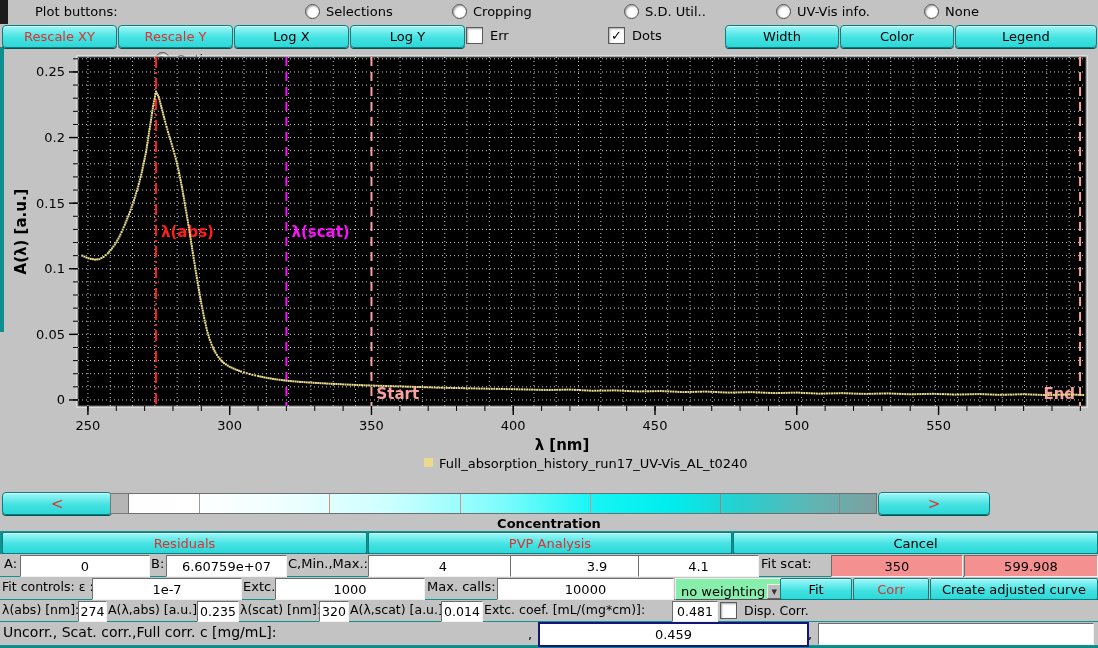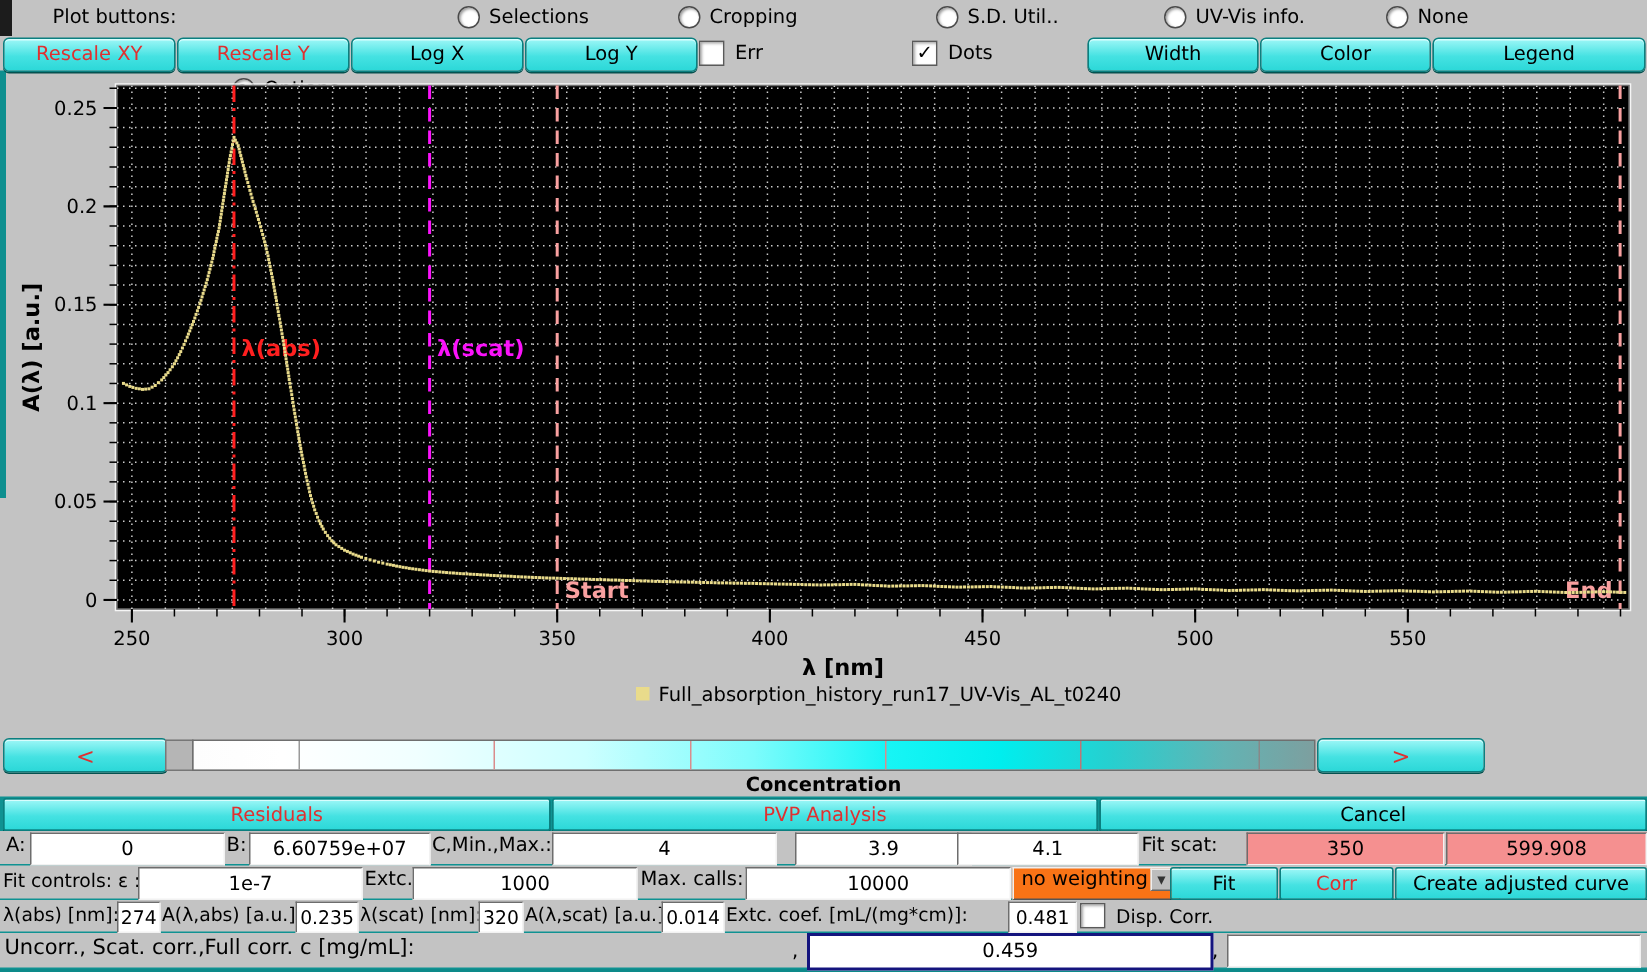--- a/index.html
+++ b/index.html
@@ -21,22 +21,22 @@
   .field.focus{border:2px solid #14147e;}
   .glabel{position:absolute;display:flex;align-items:center;white-space:nowrap;background:transparent;}
   .radio-item{position:absolute;display:flex;align-items:center;gap:6px;cursor:pointer;}
   .radio{width:13px;height:13px;border-radius:50%;background:#fff;border:1px solid #4a4a4a;
          box-shadow:inset 1px 1px 2px #9a9a9a;display:inline-block;flex:none;}
   .radio.sel::after{content:"";display:block;width:5px;height:5px;margin:3px;border-radius:50%;background:#101010;}
   .check{width:15px;height:15px;background:#fff;border:1px solid #5a5a5a;
          box-shadow:inset 1px 1px 2px #a8a8a8;display:inline-flex;align-items:center;justify-content:center;
          font-weight:bold;font-size:13px;flex:none;}
   .check-item{position:absolute;display:flex;align-items:center;gap:7px;cursor:pointer;}
-  .drop{position:absolute;display:flex;align-items:flex-start;justify-content:space-between;
-        background:#f97316;border:1px solid;border-color:#efefef #555 #555 #efefef;padding:0 5px;cursor:pointer;}
+  .drop{position:absolute;display:flex;align-items:flex-end;justify-content:space-between;
+        background:#86efac;border:1px solid;border-color:#efefef #555 #555 #efefef;padding:0 5px;cursor:pointer;}
   .drop .arr{font-size:11px;color:#333;background:#bdbdbd;border:1px solid;border-color:#eee #666 #666 #eee;
         padding:0 3px;line-height:13px;}
   .panel-teal{position:absolute;background:#0f9292;}
   .rowbg{position:absolute;background:#c3c3c3;}
   .sep{position:absolute;font-size:13px;}
   .title{font-weight:bold;}
   .strip{position:absolute;border:1px solid #6f6f6f;
      background:linear-gradient(90deg,#fdfdfd 0%,#ffffff 8%,#f0ffff 20%,#ccffff 35%,#7dfcfc 50%,#17f5f5 62%,#00eeee 72%,#27cfcf 82%,#63b3b3 92%,#7d9f9f 100%);}
   .strip-div{position:absolute;top:0;bottom:0;width:1px;}
 </style>
@@ -854,21 +854,21 @@
   <div class="btn sq" style="left:733px;top:532px;width:363px;height:20px;">Cancel</div>
   <div class="btn sq redtxt" style="left:368px;top:532px;width:362px;height:20px;">PVP Analysis</div>
 
   <div class="rowbg" style="left:0;top:554px;width:1098px;height:22px;"></div>
   <div class="glabel" style="left:4px;top:556px;">A:</div>
   <div class="field" style="left:20px;top:555px;width:128px;height:20px;">0</div>
   <div class="glabel" style="left:151px;top:556px;">B:</div>
   <div class="field" style="left:166px;top:555px;width:119px;height:20px;">6.60759e+07</div>
   <div class="glabel" style="left:288px;top:556px;">C,Min.,Max.:</div>
   <div class="field" style="left:368px;top:555px;width:148px;height:20px;">4</div>
-  <div class="field" style="left:530px;top:555px;width:116px;height:20px;">3.9</div>
+  <div class="field" style="left:510px;top:555px;width:116px;height:20px;padding-left:28px;">3.9</div>
   <div class="field" style="left:638px;top:555px;width:119px;height:20px;">4.1</div>
   <div class="glabel" style="left:761px;top:556px;">Fit scat:</div>
   <div class="field salmon" style="left:831px;top:555px;width:130px;height:20px;">350</div>
   <div class="field salmon" style="left:964px;top:555px;width:132px;height:20px;">599.908</div>
 
   <div class="rowbg" style="left:0;top:577px;width:1098px;height:22px;"></div>
   <div class="glabel" style="left:2px;top:579px;font-size:12.5px;">Fit controls: ε :</div>
   <div class="field" style="left:92px;top:578px;width:148px;height:20px;">1e-7</div>
   <div class="glabel" style="left:243px;top:579px;">Extc.:</div>
   <div class="field" style="left:275px;top:578px;width:148px;height:20px;">1000</div>

